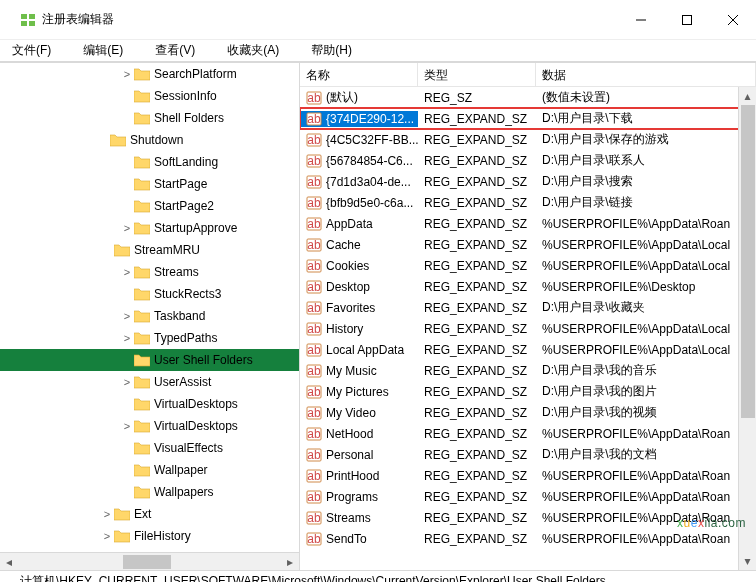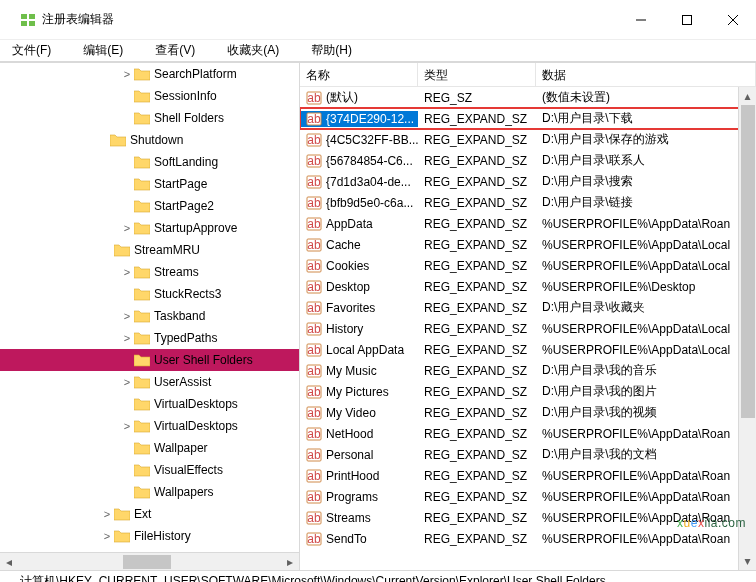--- a/index.html
+++ b/index.html
@@ -15,21 +15,21 @@
 .menubar { height: 22px; display:flex; align-items:center; padding-left:6px; gap:20px; border-bottom:1px solid #d9d9d9; }
 .menubar span { padding: 2px 6px; }
 
 .panes { display:flex; height: 508px; border-top:1px solid #d9d9d9; }
 .tree-pane { width: 300px; border-right:1px solid #d9d9d9; overflow:hidden; position:relative; }
 .tree-scroll { height:488px; overflow:hidden; }
 .tree-item { display:flex; align-items:center; height:22px; white-space:nowrap; }
 .expander { width:14px; text-align:center; color:#666; font-size:11px; line-height:1; }
 .folder-icon { width:16px; height:13px; margin-right:4px; }
 .folder-icon svg { width:16px; height:13px; display:block; }
-.tree-item.sel { background:#be185d; }
+.tree-item.sel { background:#15803d; }
 .tree-item .label { padding-right:2px; overflow:hidden; text-overflow:ellipsis; }
 
 .hscroll { position:absolute; bottom:0; left:0; right:0; height:18px; background:#f0f0f0; border-top:1px solid #d9d9d9; display:flex; align-items:center; }
 .hscroll .btn { width:18px; height:18px; display:flex; align-items:center; justify-content:center; color:#606060; }
 .hscroll .track { flex:1; height:18px; position:relative; }
 .hscroll .thumb { position:absolute; height:14px; top:2px; background:#c6c6c6; }
 
 .list-pane { flex:1; position:relative; overflow:hidden; }
 .list-header { display:flex; height:24px; border-bottom:1px solid #e6e6e6; }
 .list-header div { padding:4px 6px; border-right:1px solid #e6e6e6; color:#000; }
@@ -255,30 +255,30 @@
           </span>
           <span class="label">VirtualDesktops</span>
         </div>
         <div class="tree-item" style="padding-left: 120px;">
           <span class="expander"></span>
           <span class="folder-icon">
             <svg viewBox="0 0 16 13">
               <path d="M0 2 L0 12 L16 12 L16 3 L7 3 L5 1 L0 1 Z" fill="#ffd76a" stroke="#d9a72f" stroke-width="0.6"></path>
             </svg>
           </span>
+          <span class="label">VisualEffects</span>
+        </div>
+        <div class="tree-item" style="padding-left: 120px;">
+          <span class="expander"></span>
+          <span class="folder-icon">
+            <svg viewBox="0 0 16 13">
+              <path d="M0 2 L0 12 L16 12 L16 3 L7 3 L5 1 L0 1 Z" fill="#ffd76a" stroke="#d9a72f" stroke-width="0.6"></path>
+            </svg>
+          </span>
           <span class="label">Wallpaper</span>
-        </div>
-        <div class="tree-item" style="padding-left: 120px;">
-          <span class="expander"></span>
-          <span class="folder-icon">
-            <svg viewBox="0 0 16 13">
-              <path d="M0 2 L0 12 L16 12 L16 3 L7 3 L5 1 L0 1 Z" fill="#ffd76a" stroke="#d9a72f" stroke-width="0.6"></path>
-            </svg>
-          </span>
-          <span class="label">VisualEffects</span>
         </div>
         <div class="tree-item" style="padding-left: 120px;">
           <span class="expander"></span>
           <span class="folder-icon">
             <svg viewBox="0 0 16 13">
               <path d="M0 2 L0 12 L16 12 L16 3 L7 3 L5 1 L0 1 Z" fill="#ffd76a" stroke="#d9a72f" stroke-width="0.6"></path>
             </svg>
           </span>
           <span class="label">Wallpapers</span>
         </div>

